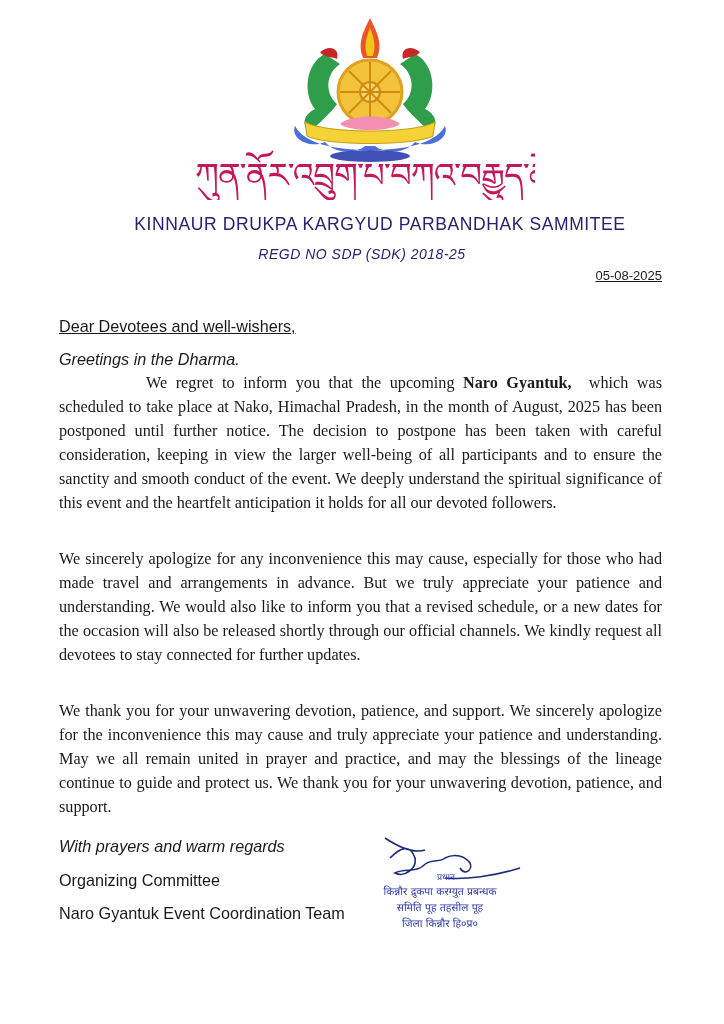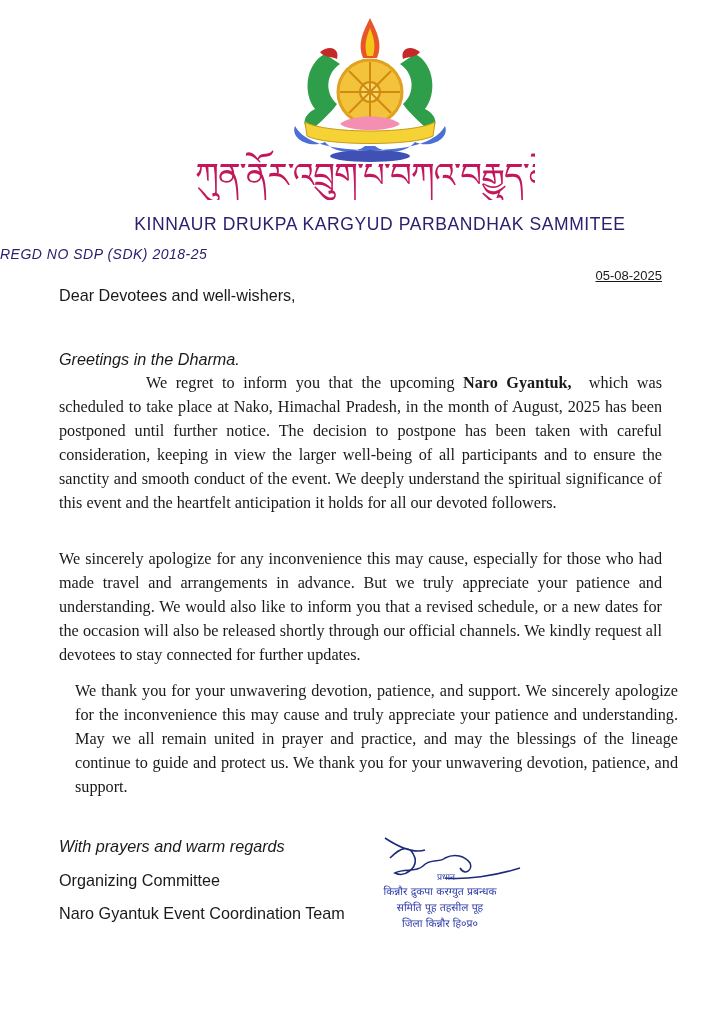--- a/index.html
+++ b/index.html
@@ -4,30 +4,30 @@
 <style>
   html, body { margin: 0; padding: 0; background: #ffffff; }
   body { width: 724px; height: 1024px; position: relative; overflow: hidden;
          font-family: "Liberation Sans", "DejaVu Sans", sans-serif; color: #1a1a1a; }
   .logo { position: absolute; left: 285px; top: 14px; width: 170px; height: 150px; }
   .tibetan { position: absolute; left: 195px; top: 150px; width: 340px; height: 50px;
              color: #c2185b; font-family: "DejaVu Serif", serif; font-size: 34px;
              letter-spacing: -1px; text-align: center; line-height: 50px; white-space: nowrap; overflow: hidden; }
   .org-name { position: absolute; left: 0; right: 0; top: 214px; text-align: center;
               color: #2b2070; font-size: 17.5px; letter-spacing: 0.6px; padding-left: 36px; }
-  .regd { position: absolute; left: 0; right: 0; top: 246px; 
+  .regd { position: absolute; left: 0; right: 0; top: 246px; text-align: center;
           color: #2b2070; font-size: 14px; font-style: italic; letter-spacing: 0.5px; }
   .date { position: absolute; right: 62px; top: 268px; font-size: 13px; text-decoration: underline; }
   .body-text { position: absolute; left: 59px; width: 603px; font-size: 16.2px; line-height: 23.9px; }
   .just { text-align: justify; text-align-last: left; font-family: Liberation Serif, serif; }
-  .greet1 { top: 284px; }
+  .greet1 { top: 315px; text-decoration: underline; }
   .greet2 { top: 348px; font-style: italic; }
   .p1 { top: 372px; }
   .p2 { top: 548px; }
-  .p3 { top: 680px; margin-left: 16px; }
+  .p3 { top: 700px; }
   .close1 { top: 835px; font-style: italic; }
   .close2 { top: 869px; }
   .close3 { top: 902px; }
   .indent { display: inline-block; width: 87px; }
   b { font-weight: bold; }
   .sig { position: absolute; left: 345px; top: 828px; width: 180px; height: 120px; }
   .stamp { position: absolute; left: 355px; top: 883px; width: 170px; color: #2f3aa8;
            font-family: "DejaVu Sans", sans-serif; font-size: 10.5px; line-height: 16px; text-align: center; }
   .footer { position: absolute; left: 0; right: 0; top: 984px; text-align: center;
             font-family: Liberation Mono, monospace; font-size: 12.5px; letter-spacing: 0.4px; color: #222; margin-top: 40px; }

